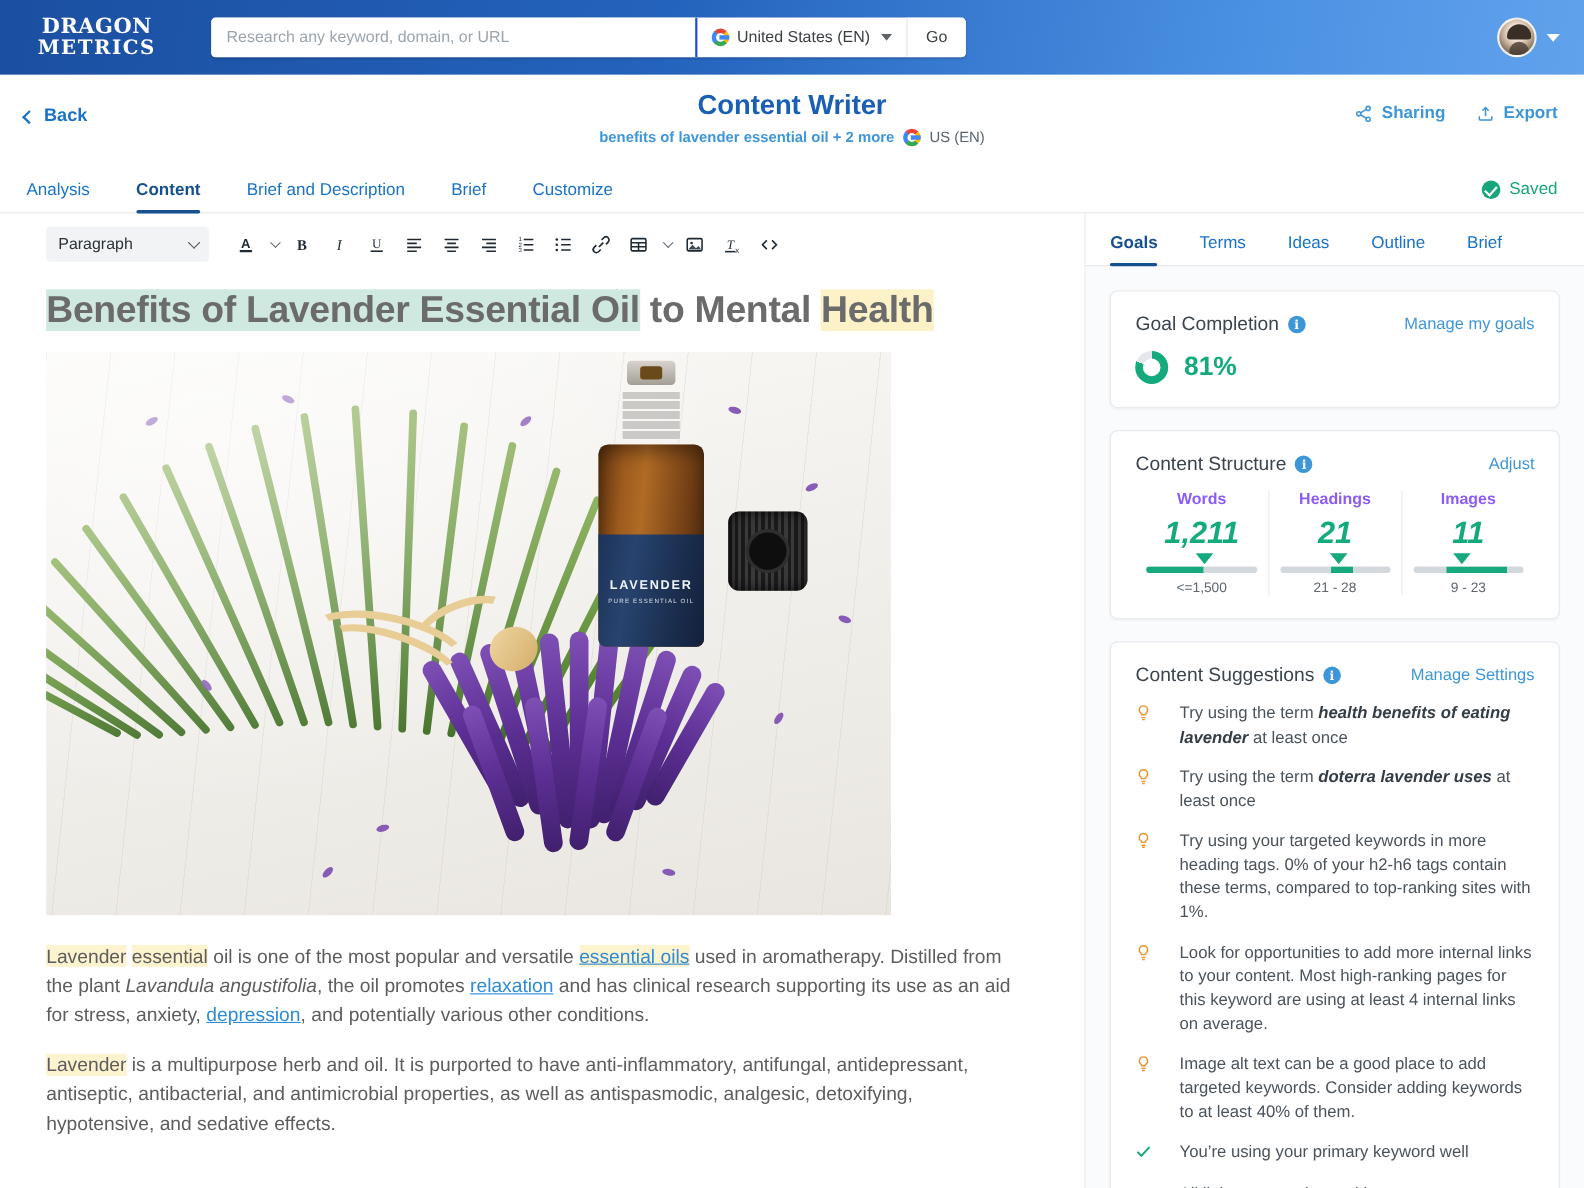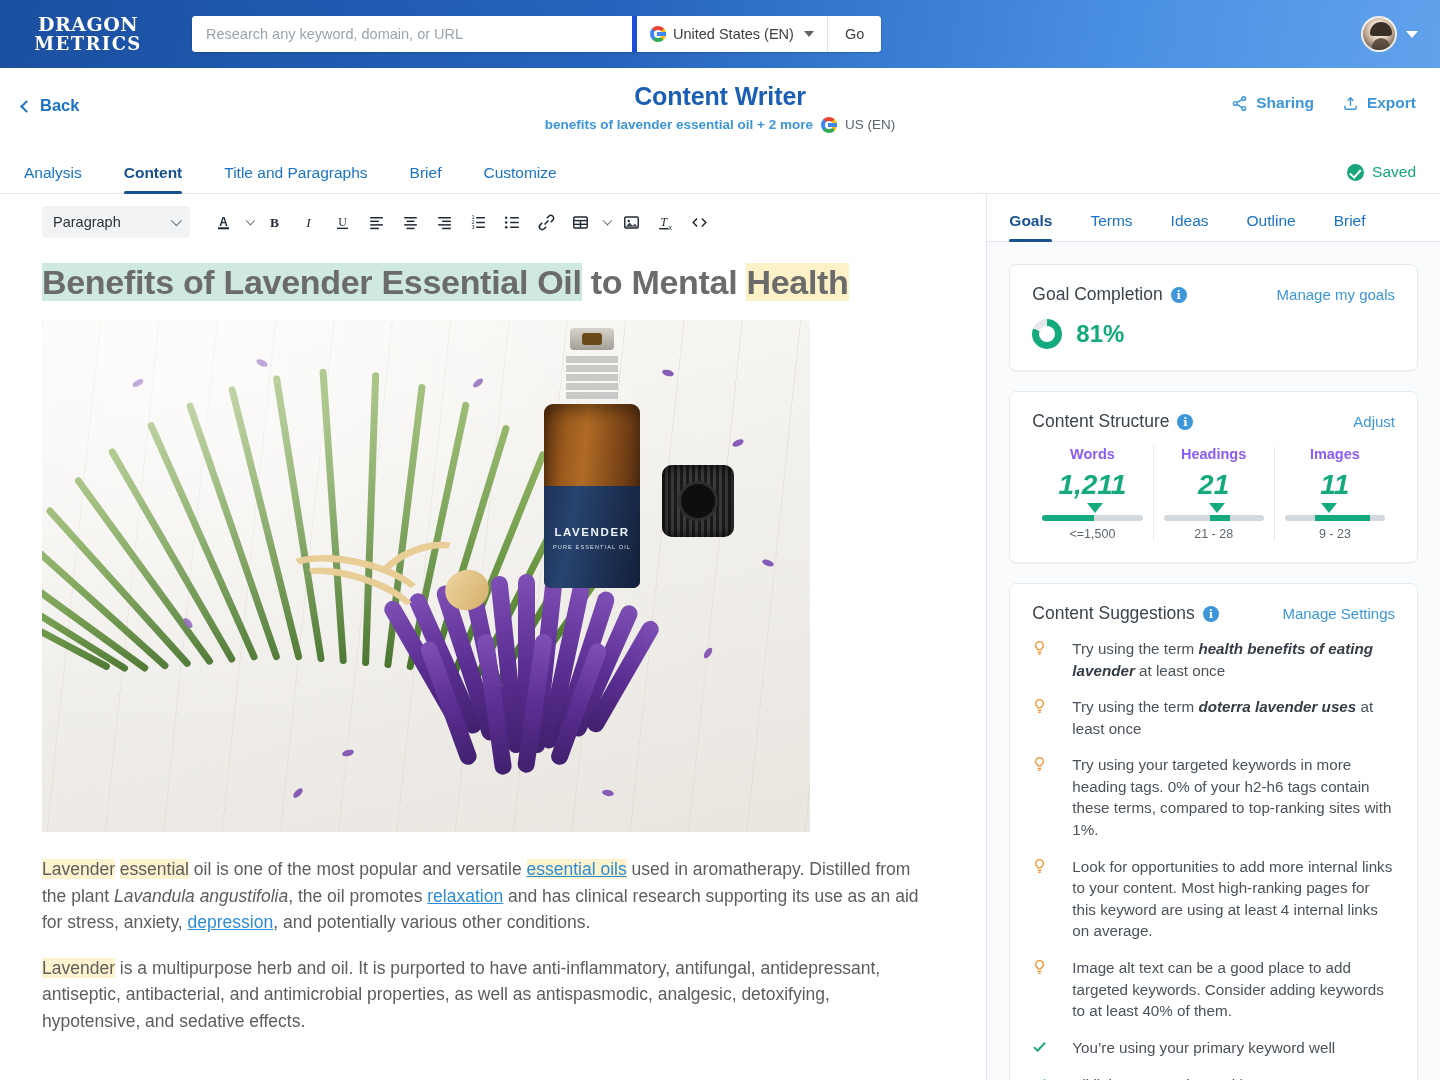--- a/index.html
+++ b/index.html
@@ -28,21 +28,21 @@
     border-radius: 4px; overflow: hidden; background: #fff;
     box-shadow: 0 1px 2px rgba(0,0,0,.18);
   }
   .searchwrap input {
     width: 440px; border: none; outline: none; padding: 0 14px;
     font-size: 14.5px; color: #333; font-family: "Liberation Sans", sans-serif;
   }
   .searchwrap input::placeholder { color: #9aa4ad; }
   .country {
     display: flex; align-items: center; gap: 7px; padding: 0 13px;
-    border-left: 5px solid #1d4ed8; font-size: 14.5px; color: #3c4043;
+    border-left: 2px solid #1d4ed8; font-size: 14.5px; color: #3c4043;
     cursor: pointer; white-space: nowrap;
   }
   .gicon {
     width: 16px; height: 16px; border-radius: 50%; flex: 0 0 16px;
     background:
       conic-gradient(from -45deg,
         #ea4335 0deg 90deg,
         #fbbc05 90deg 180deg,
         #34a853 180deg 270deg,
         #4285f4 270deg 360deg);
@@ -410,21 +410,21 @@
     </div>
   </div>
 </div>
 
 <div class="tabsrow">
   <div class="tab">
     <span>Analysis</span></div>
   <div class="tab active">
     <span>Content</span></div>
   <div class="tab">
-    <span>Title and Paragraphs</span></div>
+    <span>Brief and Description</span></div>
   <div class="tab">
     <span>Brief</span></div>
   <div class="tab">
     <span>Customize</span></div>
   <div class="saved">
     <span class="check-circ"></span>
     <span>Saved</span>
   </div>
 </div>
 

